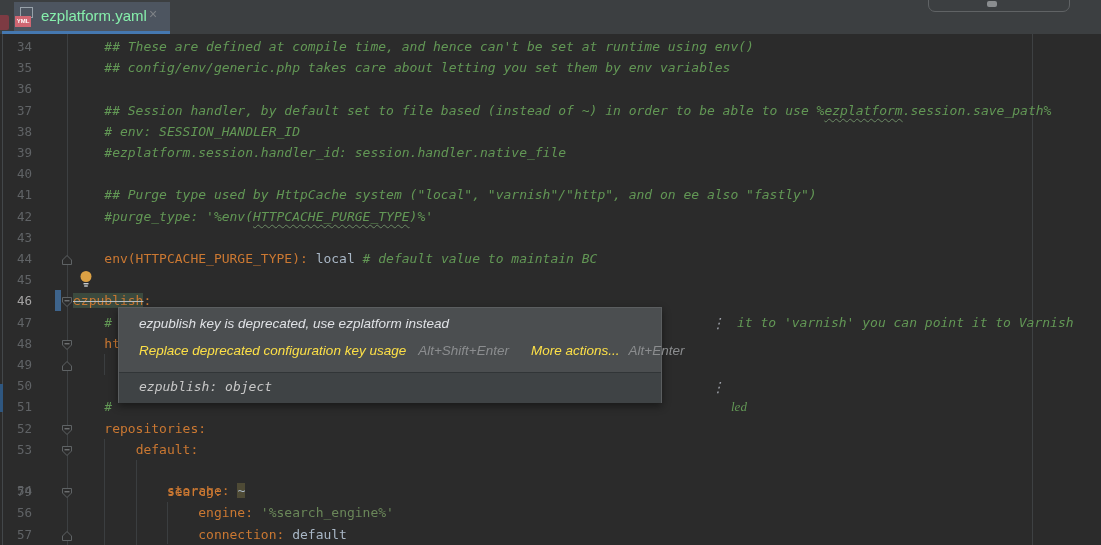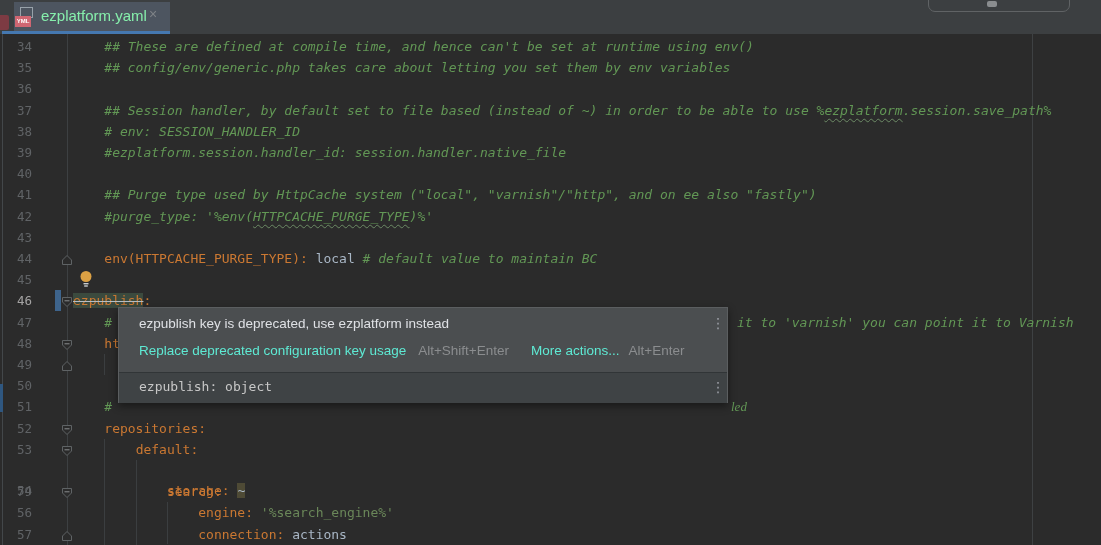--- a/index.html
+++ b/index.html
@@ -37,27 +37,27 @@
   .val{color:#a9b7c6;}
   .str{color:#6a8759;}
   .wavy{text-decoration:underline wavy #6c8a65;text-decoration-thickness:1px;text-underline-offset:3px;text-decoration-skip-ink:none;}
   .strike{text-decoration:line-through;text-decoration-color:#b6bdc2;text-decoration-thickness:1px;}
   .hl-green{background:#3b4a3e;}
   .hl-olive{background:#4e4a35;}
   .guide{position:absolute;width:1px;background:#3b3e40;}
   .fold{position:absolute;left:61px;width:12px;height:12px;}
   .bulb{position:absolute;left:79px;width:14px;height:17px;cursor:pointer;}
   
-  .popup{position:absolute;left:118px;top:307px;width:610px;height:96px;border:1px solid #5b5e60;
-         box-shadow:0 3px 8px rgba(0,0,0,.45);box-sizing:border-box;z-index:20;}
+  .popup{position:absolute;left:118px;top:307px;width:544px;height:96px;border:1px solid #5b5e60;
+         box-shadow:0 3px 8px rgba(0,0,0,.45);box-sizing:border-box;z-index:20;font-style:italic;}
   .popup-top{position:absolute;left:0;top:0;width:100%;height:64px;background:#4b4e50;}
   .popup-doc{position:absolute;left:0;top:64px;width:100%;height:30px;background:#3f4345;border-top:1px solid #313537;}
   .popup-title{position:absolute;left:20px;top:8px;font-size:13.5px;color:#dfe1e5;}
   .popup-actions{position:absolute;left:20px;top:35px;font-size:13.5px;white-space:nowrap;}
-  .link{color:#5eead4;cursor:pointer;}
+  .link{color:#fde047;cursor:pointer;}
   .shortcut{color:#8b8d8f;}
   .gap1{display:inline-block;width:12px;}
   .gap2{display:inline-block;width:22px;}
   .gap3{display:inline-block;width:9px;}
   .kebab{position:absolute;left:592px;color:#9da0a8;font-size:14px;cursor:pointer;line-height:14px;}
   .kebab-top{top:8px;}
   .kebab-doc{top:7px;}
   .doc-text{position:absolute;left:20px;top:6px;font-family:"DejaVu Sans Mono",monospace;font-size:13px;color:#c7c7c7;}
 </style>
 </head>
@@ -167,21 +167,21 @@
       <div class="row" style="top: 481px;">
         <span class="ln">79</span>
         <span class="code"><span>            </span><span class="key">search:</span></span>
       </div>
       <div class="row" style="top: 502px;">
         <span class="ln">56</span>
         <span class="code"><span>                </span><span class="key">engine:</span><span> </span><span class="str">'%search_engine%'</span></span>
       </div>
       <div class="row" style="top: 524px;">
         <span class="ln">57</span>
-        <span class="code"><span>                </span><span class="key">connection:</span><span> </span><span class="val">actions</span></span>
+        <span class="code"><span>                </span><span class="key">connection:</span><span> </span><span class="val">default</span></span>
       </div>
     </div>
   <div id="gutter-extras">
       <div class="active-gutter-bar" style="top: 290px;"></div>
       <div class="fold" style="top: 252px;"><svg width="12" height="12" viewBox="0 0 12 12">
           <path d="M1.5 10.5 h9 V6 L6 1.5 L1.5 6 Z" fill="#2b2b2b" stroke="#5f6365"></path>
         </svg></div>
       <div class="fold" style="top: 294px;"><svg width="12" height="12" viewBox="0 0 12 12">
           <path d="M1.5 1.5 h9 v4.5 L6 10.5 L1.5 6 Z" fill="#2b2b2b" stroke="#5f6365"></path>
           <line x1="3.5" y1="4.8" x2="8.5" y2="4.8" stroke="#8a8d8f"></line>

